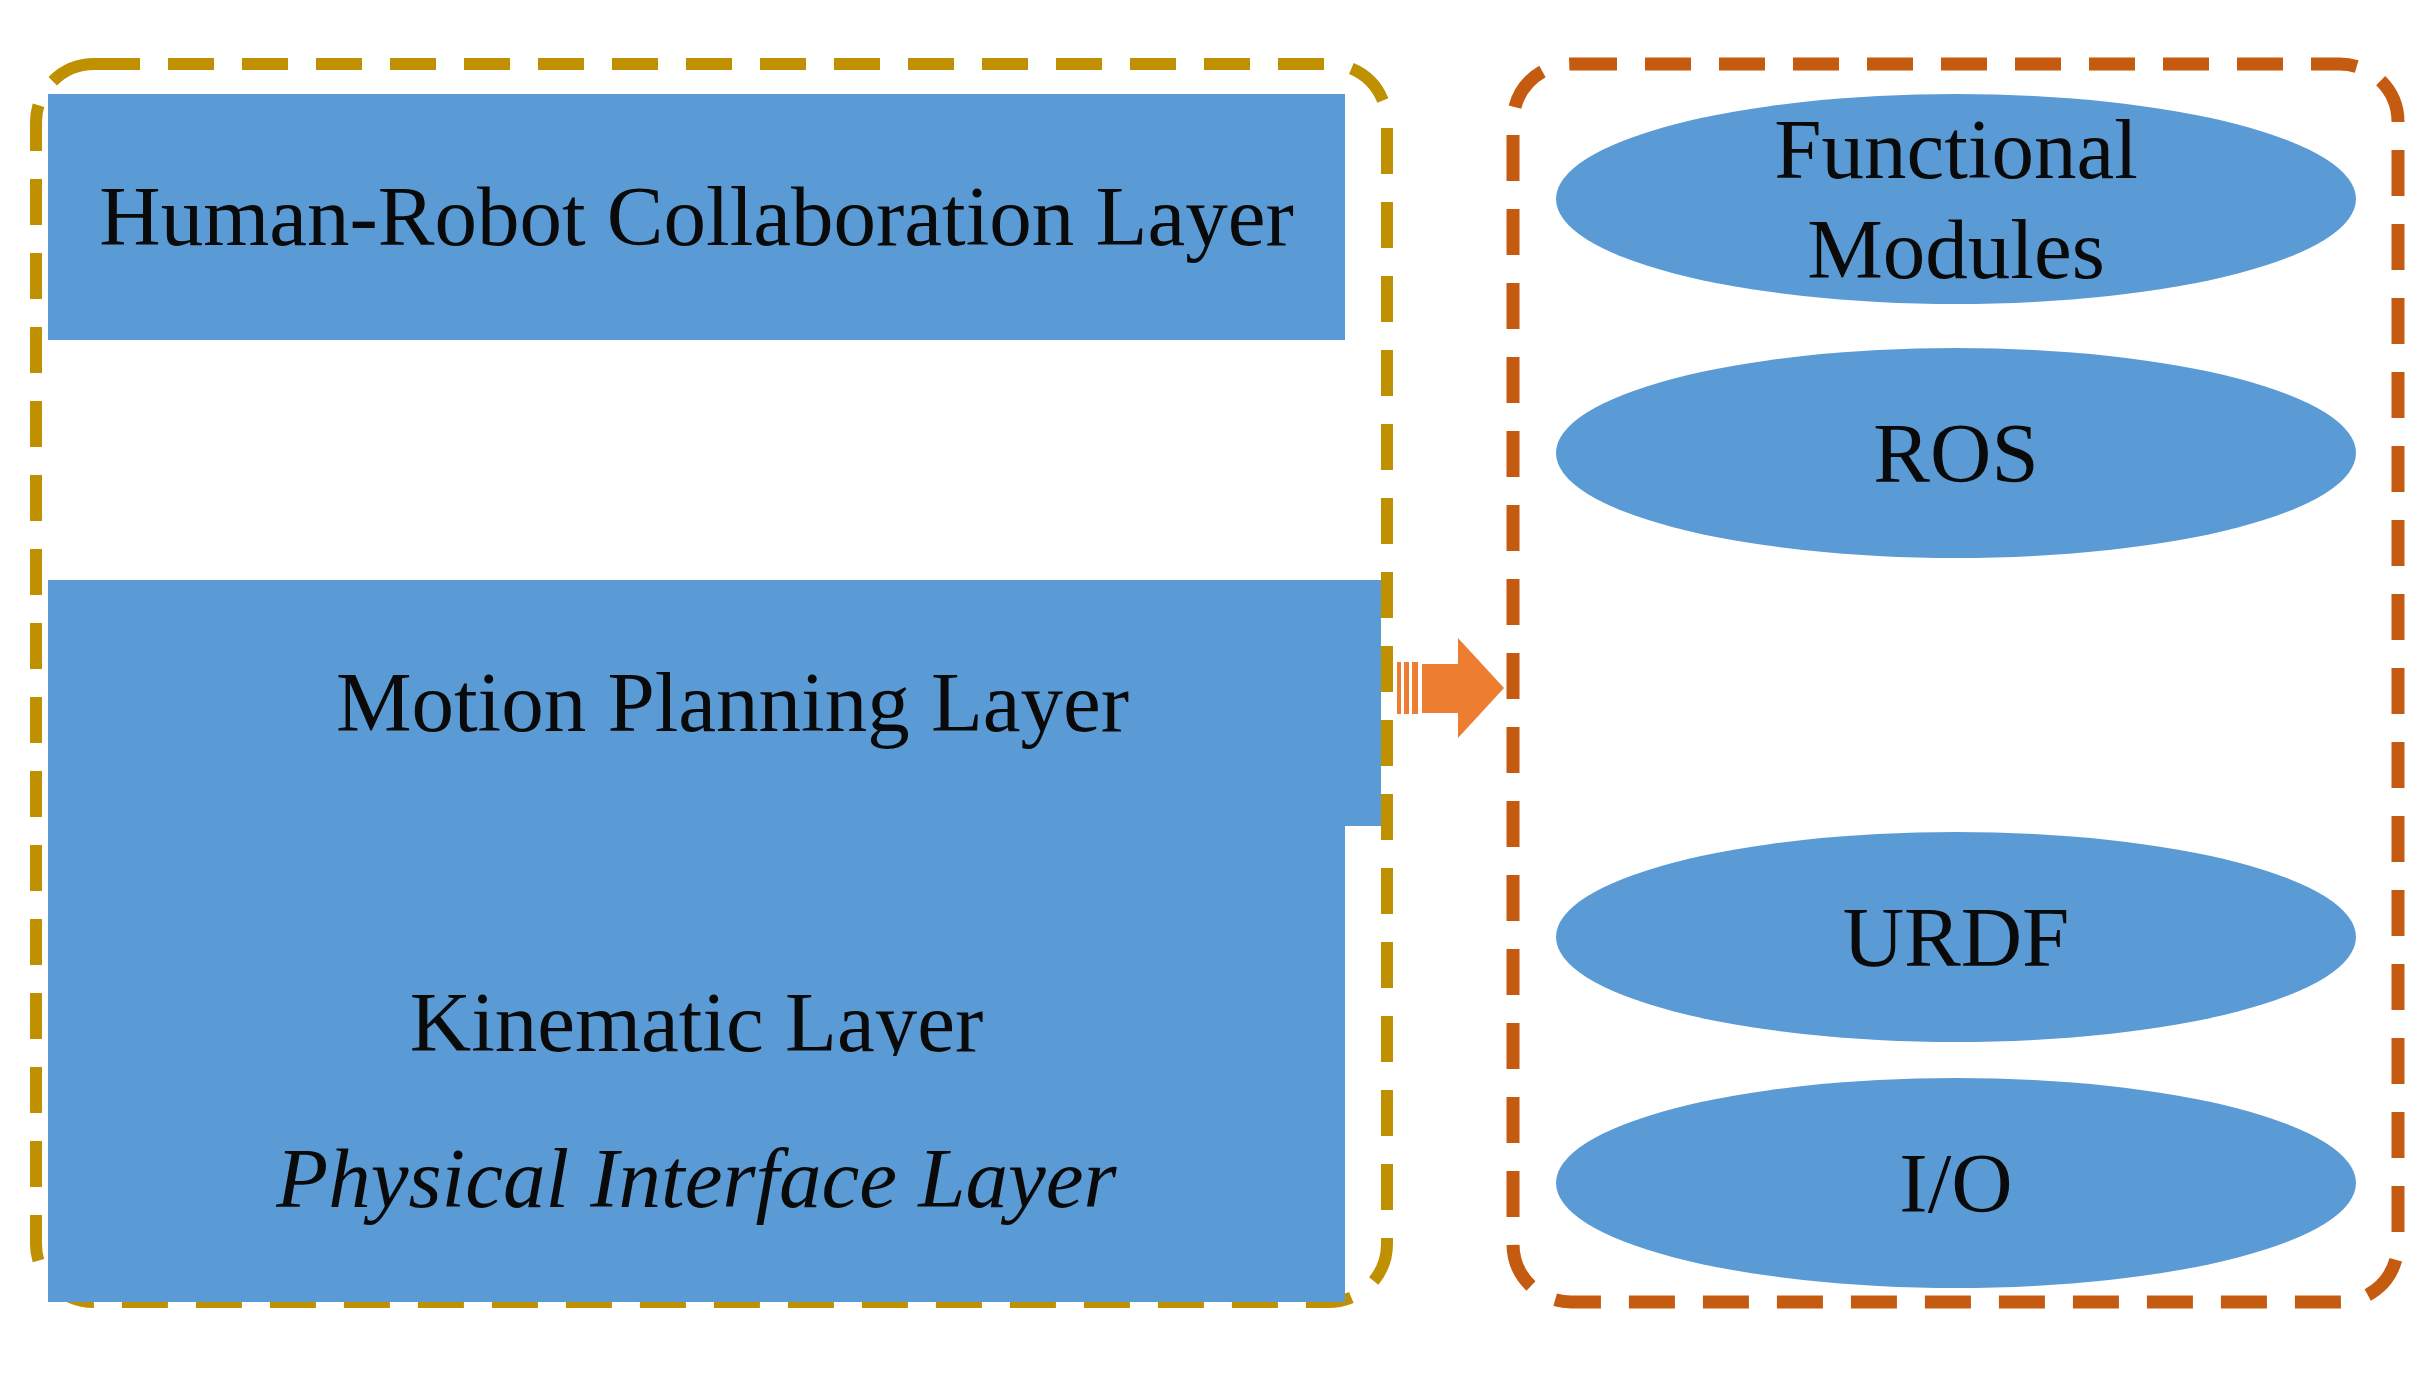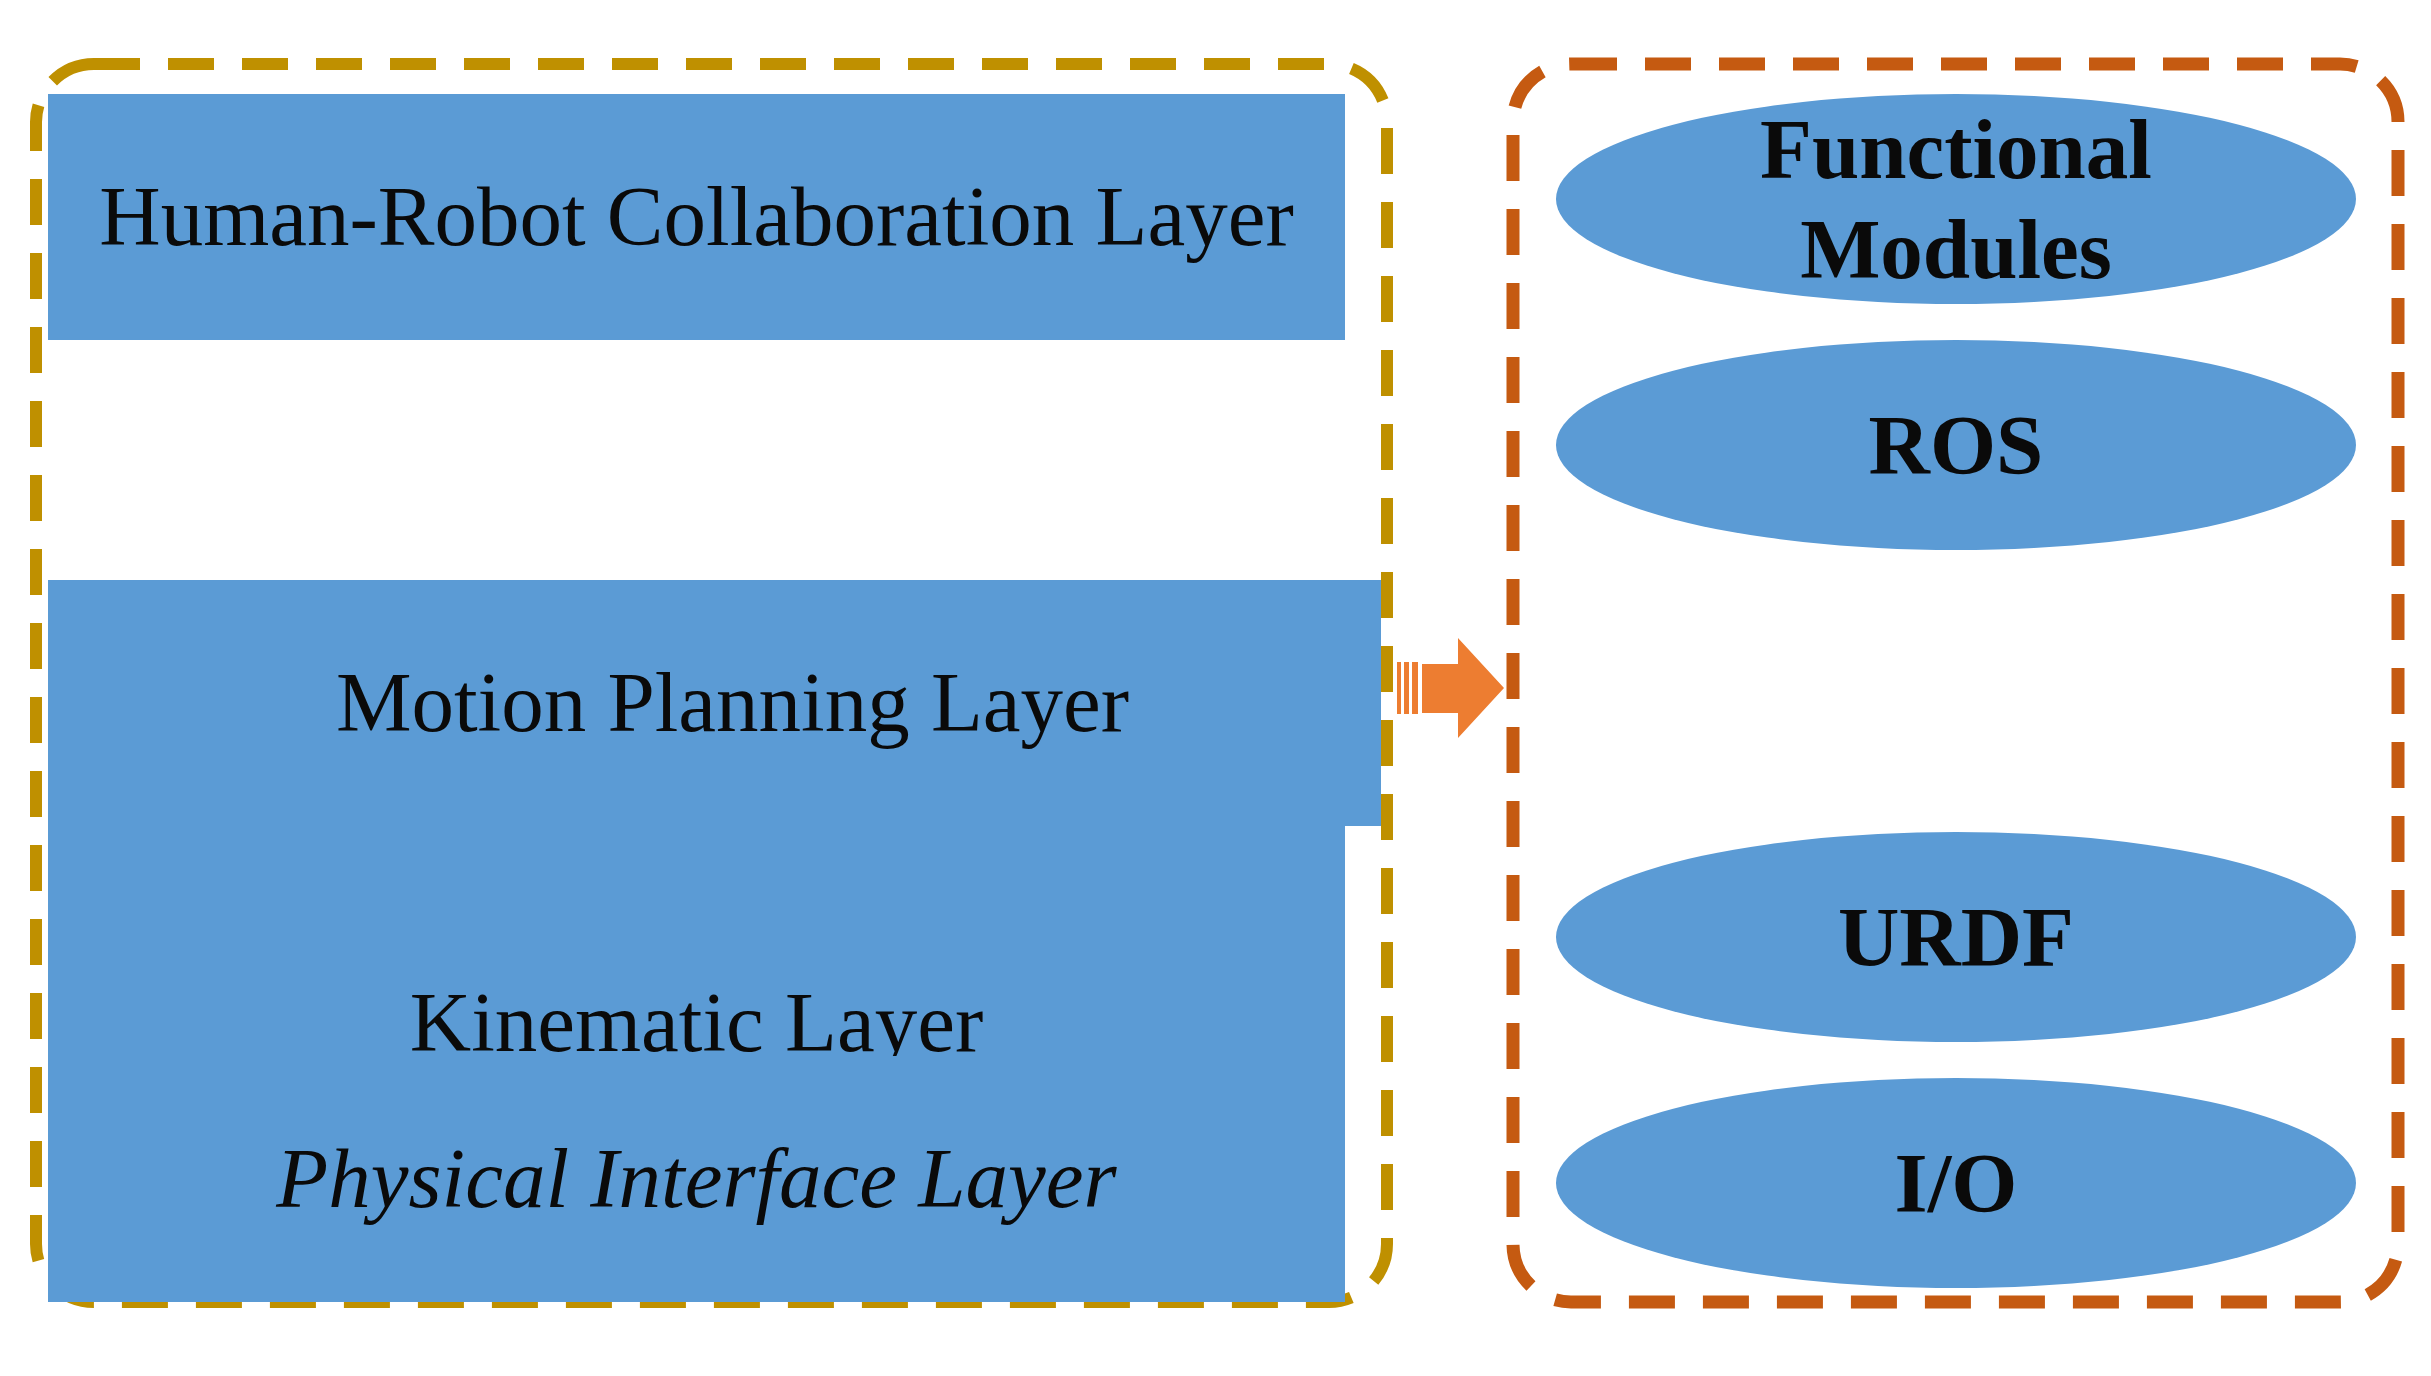--- a/index.html
+++ b/index.html
@@ -54,29 +54,28 @@
     align-items: center;
     justify-content: center;
     text-align: center;
     color: #0a0a0a;
     font-size: 85px;
     line-height: 1.18;
   }
   .module-ellipse .ellipse-label {
     display: inline-block;
     max-width: 600px;
-    font-weight: bold;
   }
   .box-1 { top: 94px; }
   .box-2 { top: 337px; }
   .box-3 { top: 580px; padding-left: 36px; }
   .box-4 { top: 823px; align-items: flex-end; }
   .box-5 { top: 1056px; font-style: italic; }
   .ell-1 { top: 94px; }
-  .ell-2 { top: 340px; }
+  .ell-2 { top: 348px; }
   .ell-3 { top: 586px; }
   .ell-4 { top: 832px; }
   .ell-5 { top: 1078px; justify-content: center; }
 </style>
 </head>
 <body>
 
 <div id="diagram-root">
 
   <svg id="borders-svg" viewBox="0 0 2431 1376" xmlns="http://www.w3.org/2000/svg" aria-hidden="true">

